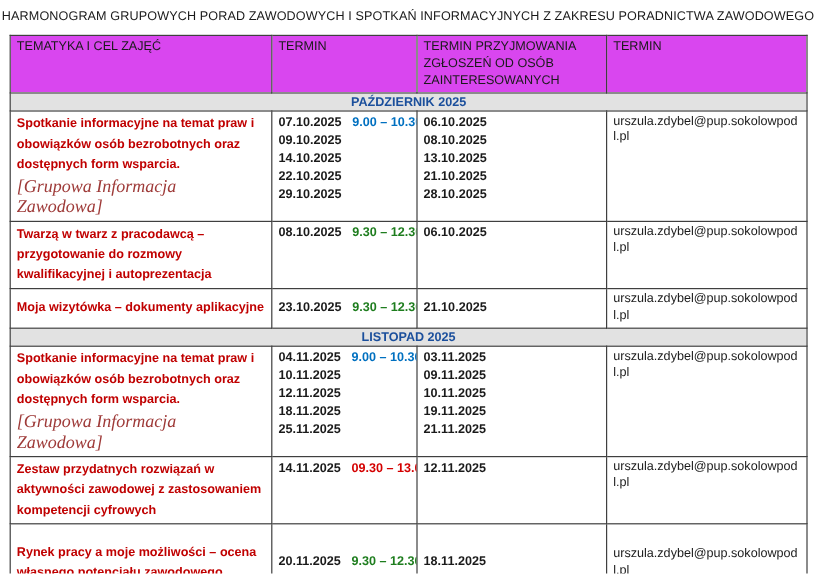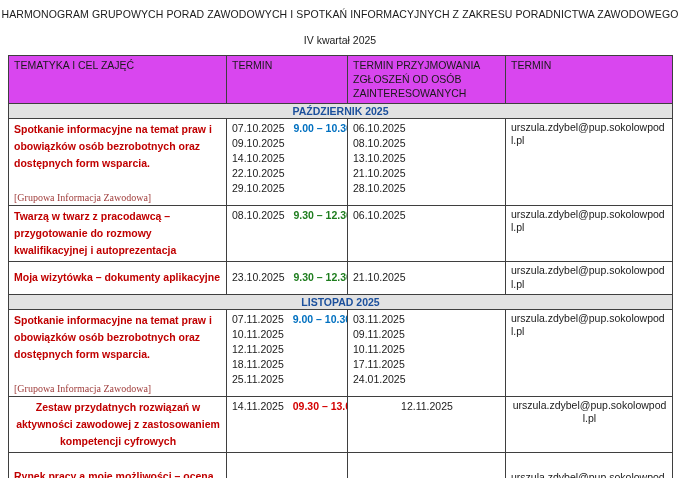--- a/index.html
+++ b/index.html
@@ -6,39 +6,38 @@
   body { background:#fff; font-family:"Liberation Sans", sans-serif; }
   .page { width:680px; height:478px; background:#fff; position:relative; overflow:hidden; }
   .doc-title { text-align:center; padding-top:8px; font-size:10.5px; color:#1a1a1a; letter-spacing:0.1px; }
   .doc-subtitle { text-align:center; margin-top:14px; font-size:10.5px; color:#1a1a1a; }
   table.sched { border-collapse:collapse; margin:9px auto 0 8px; width:664px; table-layout:fixed; }
   col.c1{width:218px;} col.c2{width:121px;} col.c3{width:158px;} col.c4{width:167px;}
   td { border:1px solid #3f3f3f; vertical-align:top; font-size:10.5px; color:#1a1a1a; padding:2px 4px 2px 5px; overflow:hidden; }
   tr.hdr td { background:#d946ef; height:43px; line-height:1.35; padding-top:2px; }
   tr.section td { background:#e2e2e2; height:15px; text-align:center; font-weight:bold; padding:0 2px; line-height:14px; }
   .topic { font-weight:bold; line-height:1.62; }
-  .topic-note { font-family:"Liberation Serif", serif; font-size:10px; margin-top:20px; }
+  .topic-note { font-family:"Liberation Serif", serif; font-size:15px; margin-top:2px;font-style:italic; }
   .date-line { white-space:nowrap; line-height:1.45; }
-  .date { font-weight:normal; }
+  .date { font-weight:bold; }
   .time { font-weight:bold; margin-left:6px; }
-  .dl { font-weight:normal; line-height:1.45; }
+  .dl { font-weight:bold; line-height:1.45; }
   .kontakt { line-height:1.3; word-break:break-all; }
   tr.h78 td { height:78px; }
   tr.h31 td { height:31px; }
   tr.h33 td { height:33px; }
-  tr.h50 td { height:50px;text-align:center; }
+  tr.h50 td { height:50px; }
   tr.h66 td { height:66px; }
   tr.vmid td { vertical-align:middle; }
 </style>
 </head>
 <body>
 
 <div class="page">
   <div class="doc-title">HARMONOGRAM GRUPOWYCH PORAD ZAWODOWYCH I SPOTKAŃ INFORMACYJNYCH Z ZAKRESU PORADNICTWA ZAWODOWEGO</div>
-  <div class="doc-subtitle">IV kwartał 2025</div>
 
   <table class="sched">
     <colgroup>
         <col class="c1">
         <col class="c2">
         <col class="c3">
         <col class="c4">
       </colgroup>
 
     <tbody>
@@ -120,34 +119,34 @@
       <td colspan="4" style="color: rgb(27, 79, 156); margin-left: 12px;">LISTOPAD 2025</td>
     </tr>
 
     <tr class="h78">
       <td>
         <div class="topic" style="color: rgb(192, 0, 0);">Spotkanie informacyjne na temat praw i obowiązków osób bezrobotnych oraz dostępnych form wsparcia.</div>
         <div class="topic-note" style="color: rgb(158, 58, 56);">[Grupowa Informacja Zawodowa]</div>
       </td>
       <td>
         <div class="date-line">
-          <span class="date">07.11.2025</span>
+          <span class="date">04.11.2025</span>
           <span class="time" style="color: rgb(0, 112, 192);">9.00 – 10.30</span>
         </div>
         <div class="dl">10.11.2025</div>
         <div class="dl">12.11.2025</div>
         <div class="dl">18.11.2025</div>
         <div class="dl">25.11.2025</div>
       </td>
       <td>
         <div class="dl">03.11.2025</div>
         <div class="dl">09.11.2025</div>
         <div class="dl">10.11.2025</div>
-        <div class="dl">17.11.2025</div>
-        <div class="dl">24.01.2025</div>
+        <div class="dl">19.11.2025</div>
+        <div class="dl">21.11.2025</div>
       </td>
       <td>
         <div class="kontakt">urszula.zdybel@pup.sokolowpodl.pl</div>
       </td>
     </tr>
 
     <tr class="h50">
       <td>
         <div class="topic" style="color: rgb(192, 0, 0);">Zestaw przydatnych rozwiązań w aktywności zawodowej z zastosowaniem kompetencji cyfrowych</div>
       </td>

